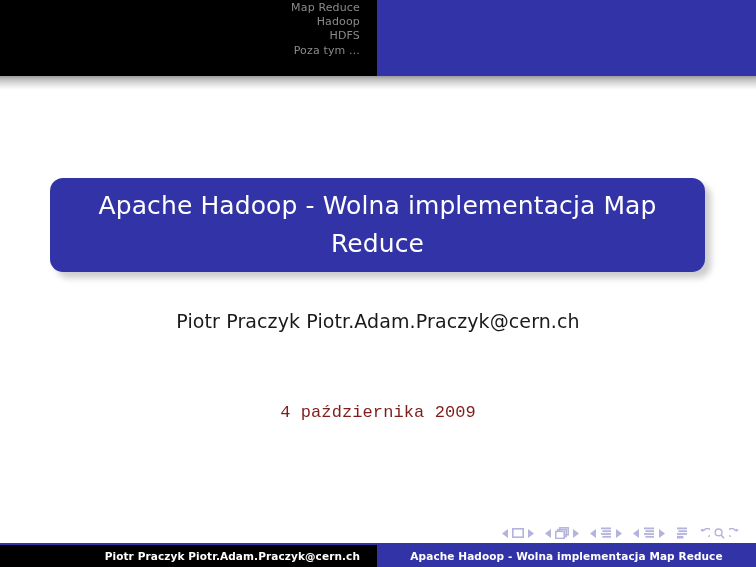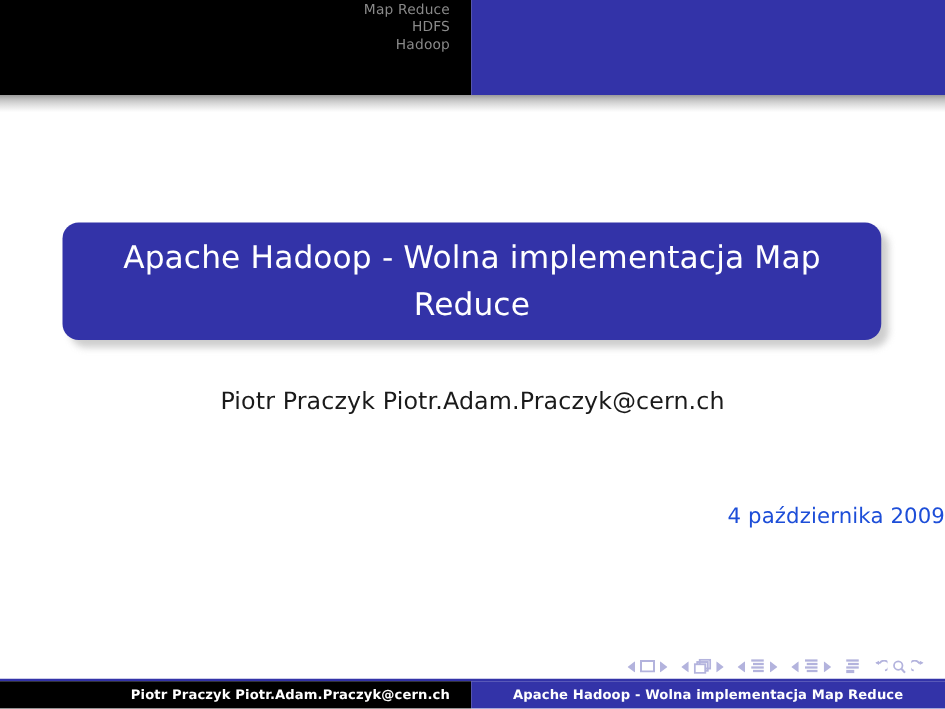--- a/index.html
+++ b/index.html
@@ -108,24 +108,25 @@
     text-align: center;
     color: #1a1a1a;
     font-size: 19px;
     letter-spacing: 0.1px;
   }
   .date {
     position: absolute;
     left: 0;
     top: 403px;
     width: 756px;
-    text-align: right;
-    color: #1d4ed8;
+    text-align: center;
+    color: #7f1d1d;
     font-size: 17px;
     letter-spacing: 0.1px;
+    font-family: Liberation Mono, monospace;
   }
 
   
   .navsymbols {
     position: absolute;
     right: 16px;
     top: 525px;
     height: 16px;
     display: flex;
     align-items: center;
@@ -187,22 +188,23 @@
 </style>
 </head>
 <body>
 
 <div id="slide">
 
   <div class="headbar">
     <div class="headbar-left">
       <div class="navlist">
         <span class="navitem">Map Reduce</span>
+        <span class="navitem">Hadoop</span>
         <span class="navitem">HDFS</span>
-        <span class="navitem">Hadoop</span>
+        <span class="navitem">Poza tym ...</span>
       </div>
     </div>
     <div class="headbar-right"></div>
   </div>
   <div class="headshadow"></div>
 
   <div class="titlebox-shadow"></div>
   <div class="titlebox">
     <div class="titlebox-text">Apache Hadoop - Wolna implementacja Map Reduce</div>
   </div>

